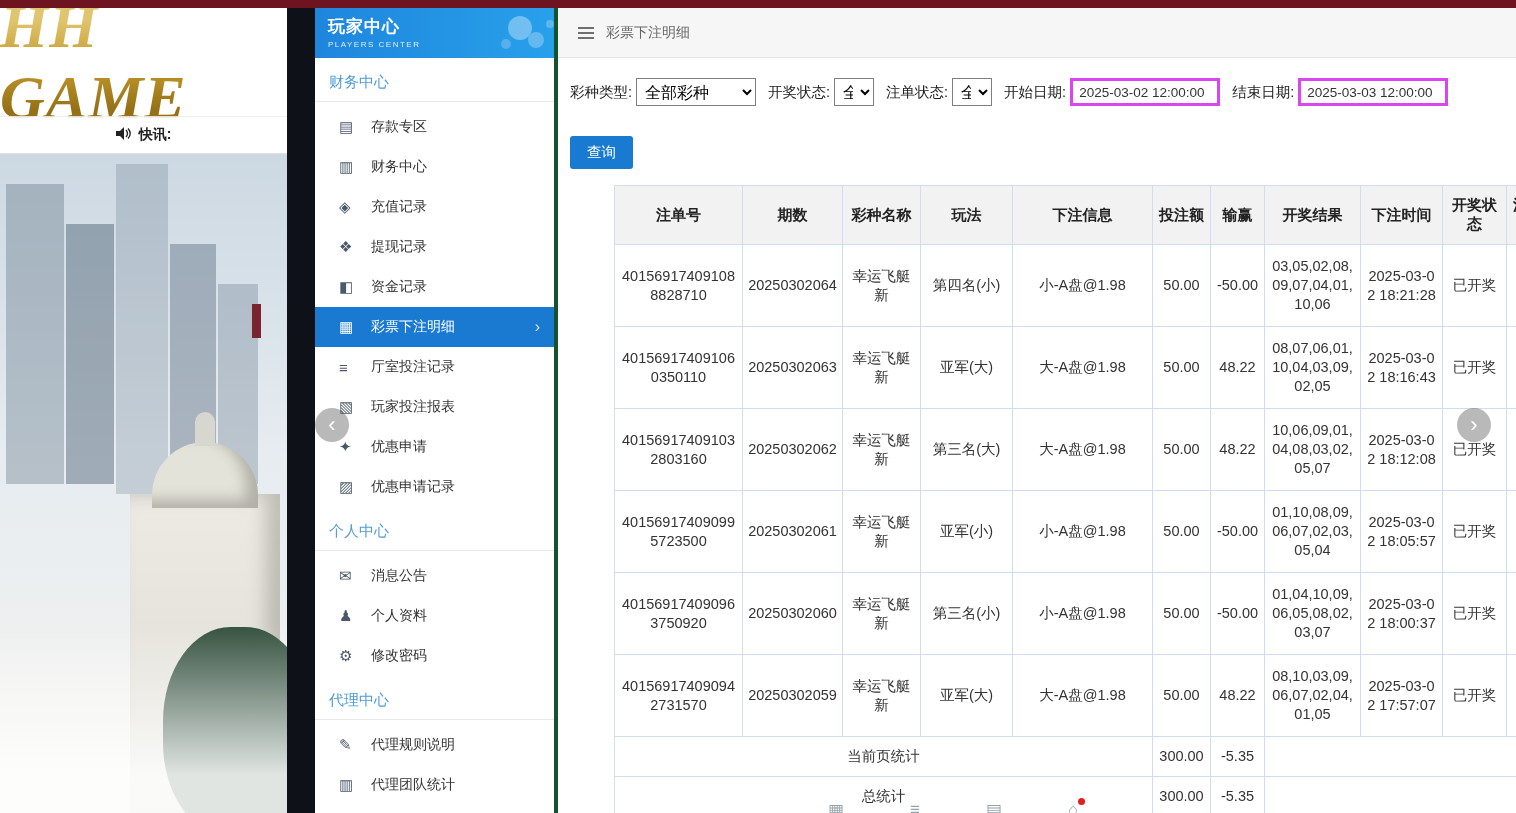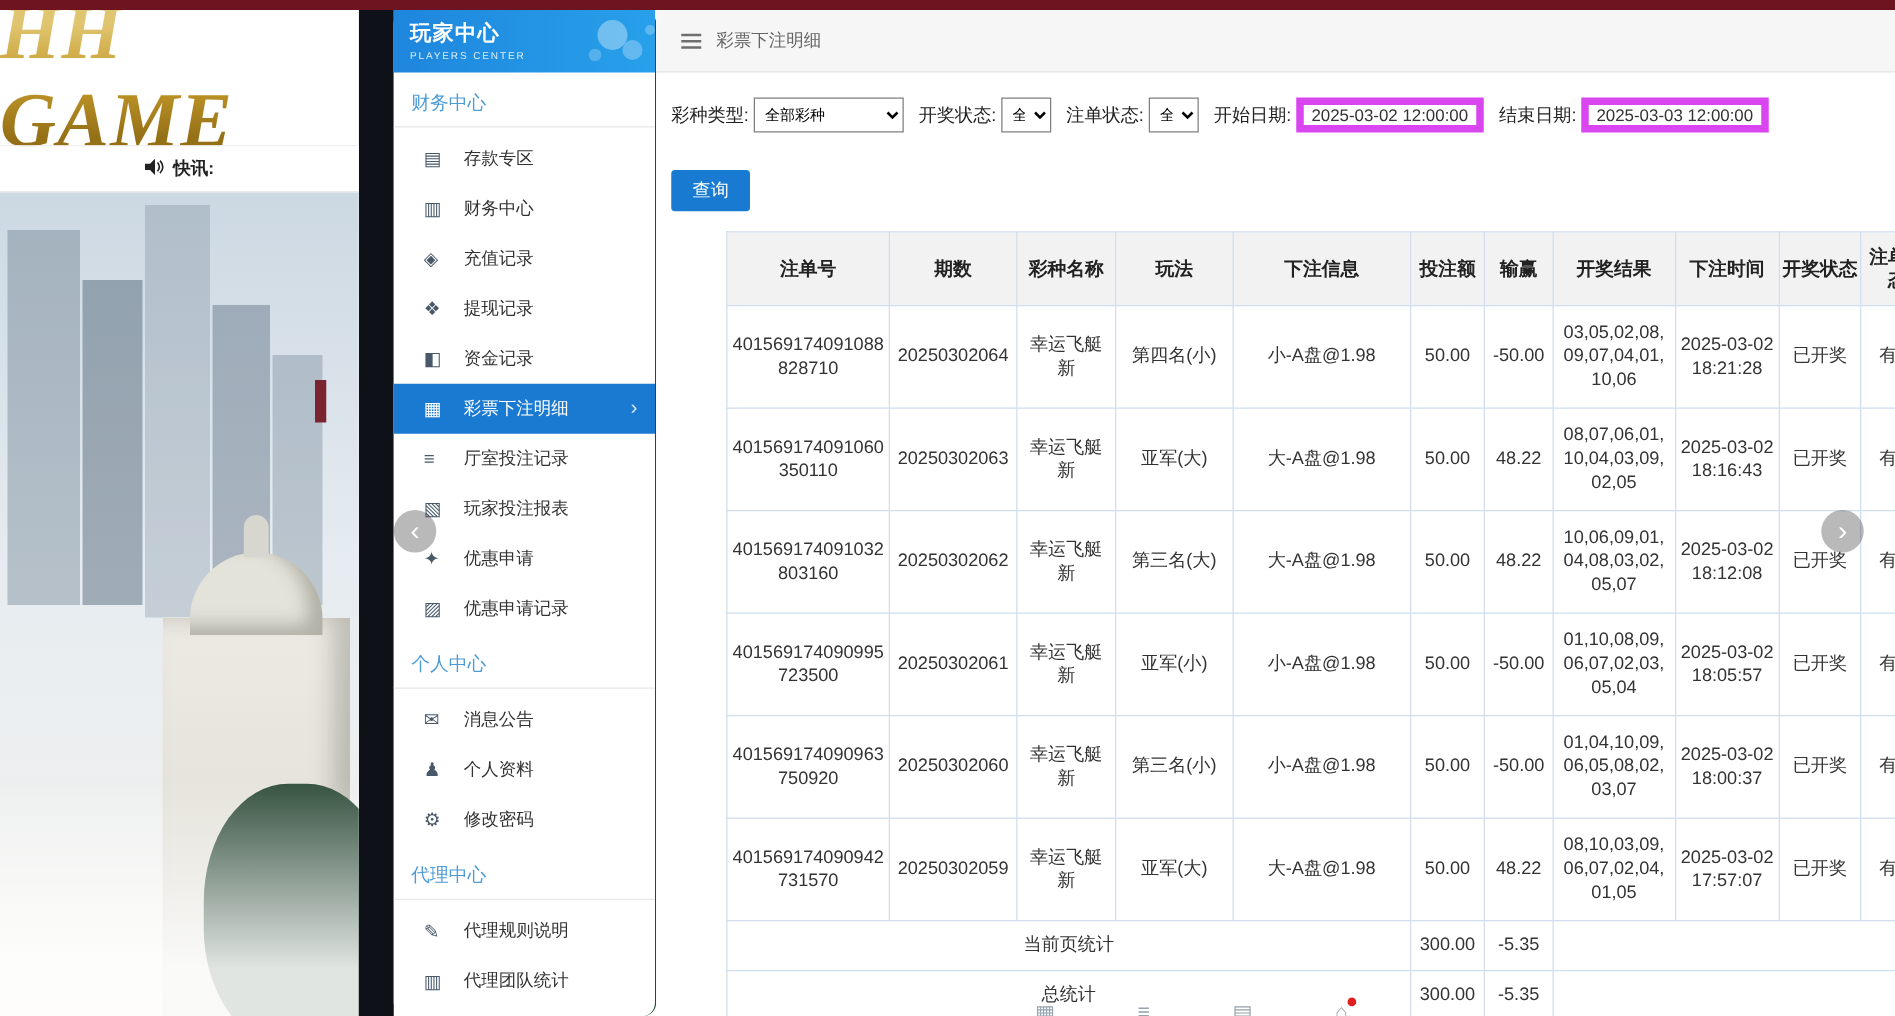--- a/index.html
+++ b/index.html
@@ -33,21 +33,21 @@
                background:linear-gradient(#eceae3,#dcdbd2); box-shadow:inset -14px 0 18px rgba(110,110,100,.35); }
   .dome { left:152px; top:288px; width:106px; height:66px; border-radius:53px 53px 0 0;
           background:#e4e3da; box-shadow:inset -12px -8px 14px rgba(115,115,105,.45); }
   .cupola { left:195px; top:258px; width:20px; height:34px; border-radius:10px 10px 0 0; background:#d8d7cf; }
   .foliage { right:-26px; bottom:-24px; width:150px; height:210px; border-radius:45%; background:#33503e; }
   .fade { left:0; right:0; bottom:0; height:190px; background:linear-gradient(180deg, rgba(255,255,255,0) 0%, rgba(255,255,255,.85) 80%); }
 
   .dark-gap { width:28px; background:#0e1118; flex:none; }
 
   
-  .sidebar { width:210px; background:#fff; flex:none; position:relative; border-right:1px solid #14532d;border-radius:11px; }
+  .sidebar { width:243px; background:#fff; flex:none; position:relative; border-right:4px solid #14532d; }
   .sidebar-header { height:50px; background:linear-gradient(90deg,#1e86dd,#28a0ea); color:#fff;
                     padding:7px 0 0 13px; position:relative; overflow:hidden; }
   .sh-title { font-size:17px; font-weight:bold; letter-spacing:1px; }
   .sh-sub { font-size:8px; letter-spacing:1.5px; color:rgba(255,255,255,.85); margin-top:2px; }
   .bubbles { position:absolute; right:22px; top:8px; width:24px; height:24px; border-radius:50%;
              background:rgba(255,255,255,.35);
              box-shadow:16px 12px 0 -4px rgba(255,255,255,.28), -14px 16px 0 -7px rgba(255,255,255,.22),
                         30px -4px 0 -8px rgba(255,255,255,.25); }
   .side-heading { color:#4e9cd5; font-size:15px; padding:15px 10px 9px 14px;
                   border-bottom:1px solid #e8e8e8; margin-bottom:5px; }
@@ -62,25 +62,25 @@
   .main { flex:1; min-width:0; display:flex; flex-direction:column; background:#fff; }
   .main-topbar { height:50px; flex:none; background:#f6f6f6; border-bottom:1px solid #e4e4e4;
                  display:flex; align-items:center; gap:12px; padding-left:20px; color:#666; font-size:14px; }
   .ham { width:16px; display:inline-block; }
   .ham b { display:block; height:2px; background:#6f6f6f; margin:3px 0; }
   .content { padding:16px 12px 0 12px; flex:1; }
 
   .filter-row { display:flex; align-items:center; font-size:14.5px; color:#222; margin:4px 0 28px; white-space:nowrap; }
   .flabel { margin-right:4px; }
   .flabel + .fsel, .fdate { margin-right:12px; }
-  .fsel { height:28px; border:1px solid #7f7f7f; background:#fff; font-size:12px; padding:2px 4px;
+  .fsel { height:28px; border:1px solid #7f7f7f; background:#fff; font-size:16px; padding:2px 4px;
           font-family:"Liberation Sans", sans-serif; }
   .fsel.wide { width:120px; }
   .fsel.narrow { width:40px; }
-  .fdate { width:150px; height:28px; border:6px solid #d946ef; font-size:13.5px; padding:0 6px; color:#333;
+  .fdate { width:150px; height:28px; border:3px solid #d946ef; font-size:13.5px; padding:0 6px; color:#333;
            font-family:"Liberation Sans", sans-serif; }
   .query-btn { background:#187bd1; color:#fff; border:none; border-radius:3px; padding:7px 17px;
                font-size:14.5px; margin:2px 0 16px 0; cursor:pointer; font-family:"Liberation Sans", sans-serif; }
 
   table.bet-table { border-collapse:collapse; width:100%; table-layout:fixed; font-size:14.5px; color:#333;margin-left:44px; }
   .bet-table th, .bet-table td { border:1px solid #cfdded; text-align:center; word-break:break-all; }
   .bet-table th { background:#f2f2f2; font-weight:bold; font-size:15px; padding:10px 2px; color:#222; }
   .bet-table td { padding:12px 4px; line-height:19px; background:#fff; }
   .bet-table tr.summary td { padding:10px 4px; }
 

